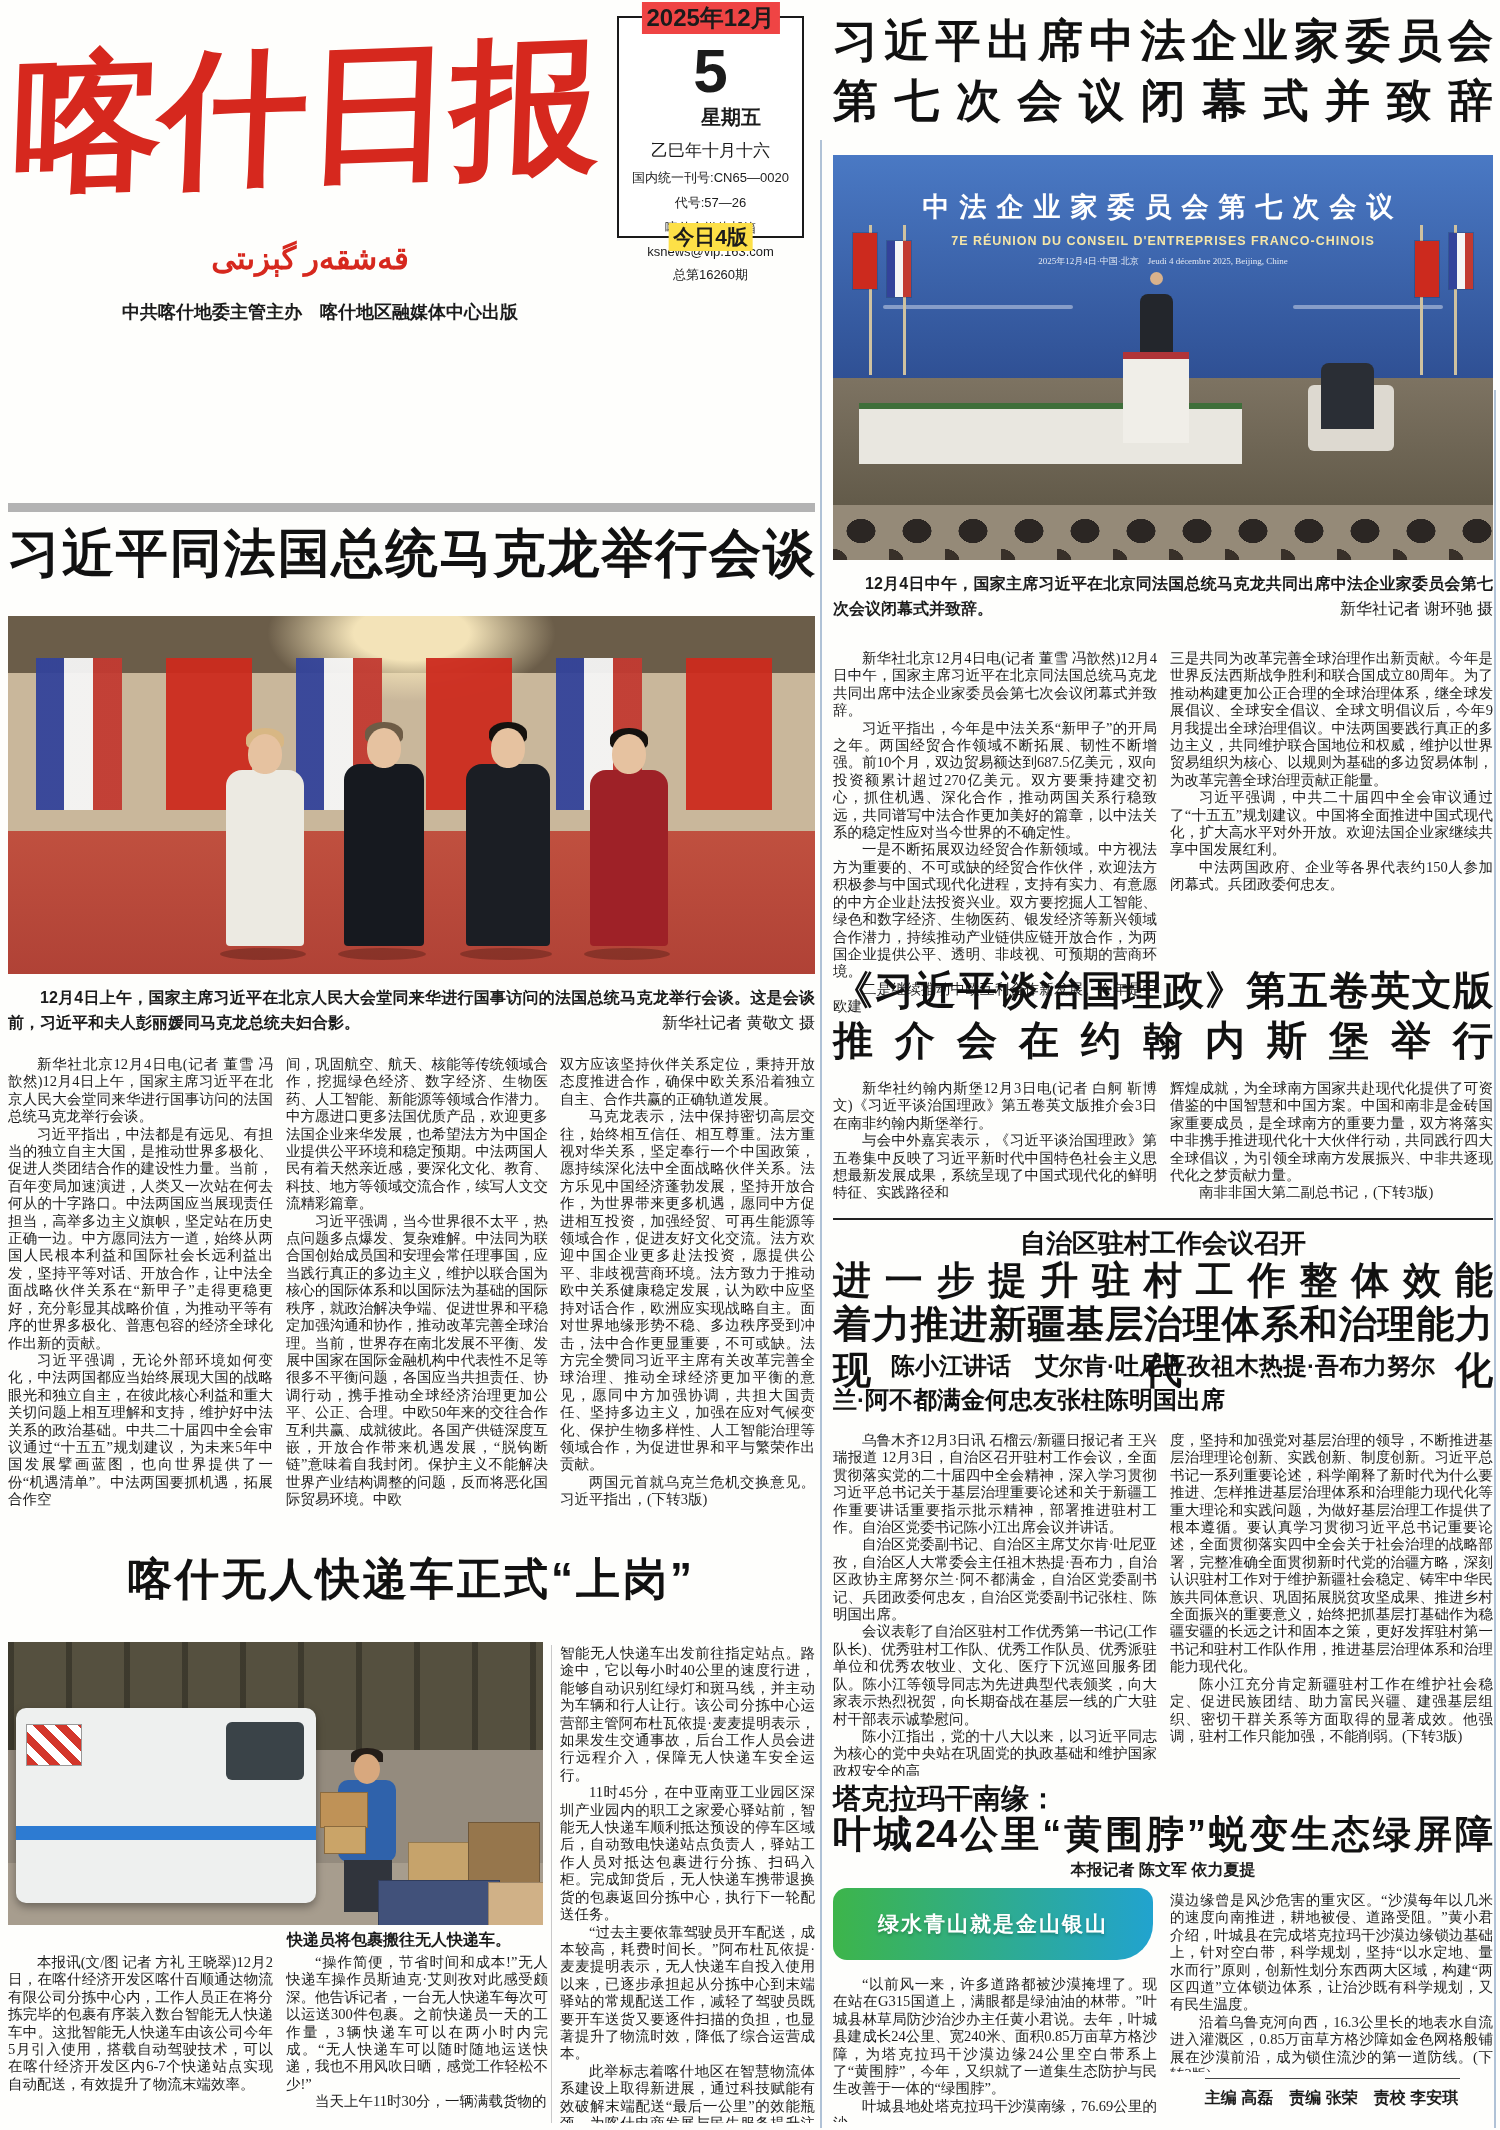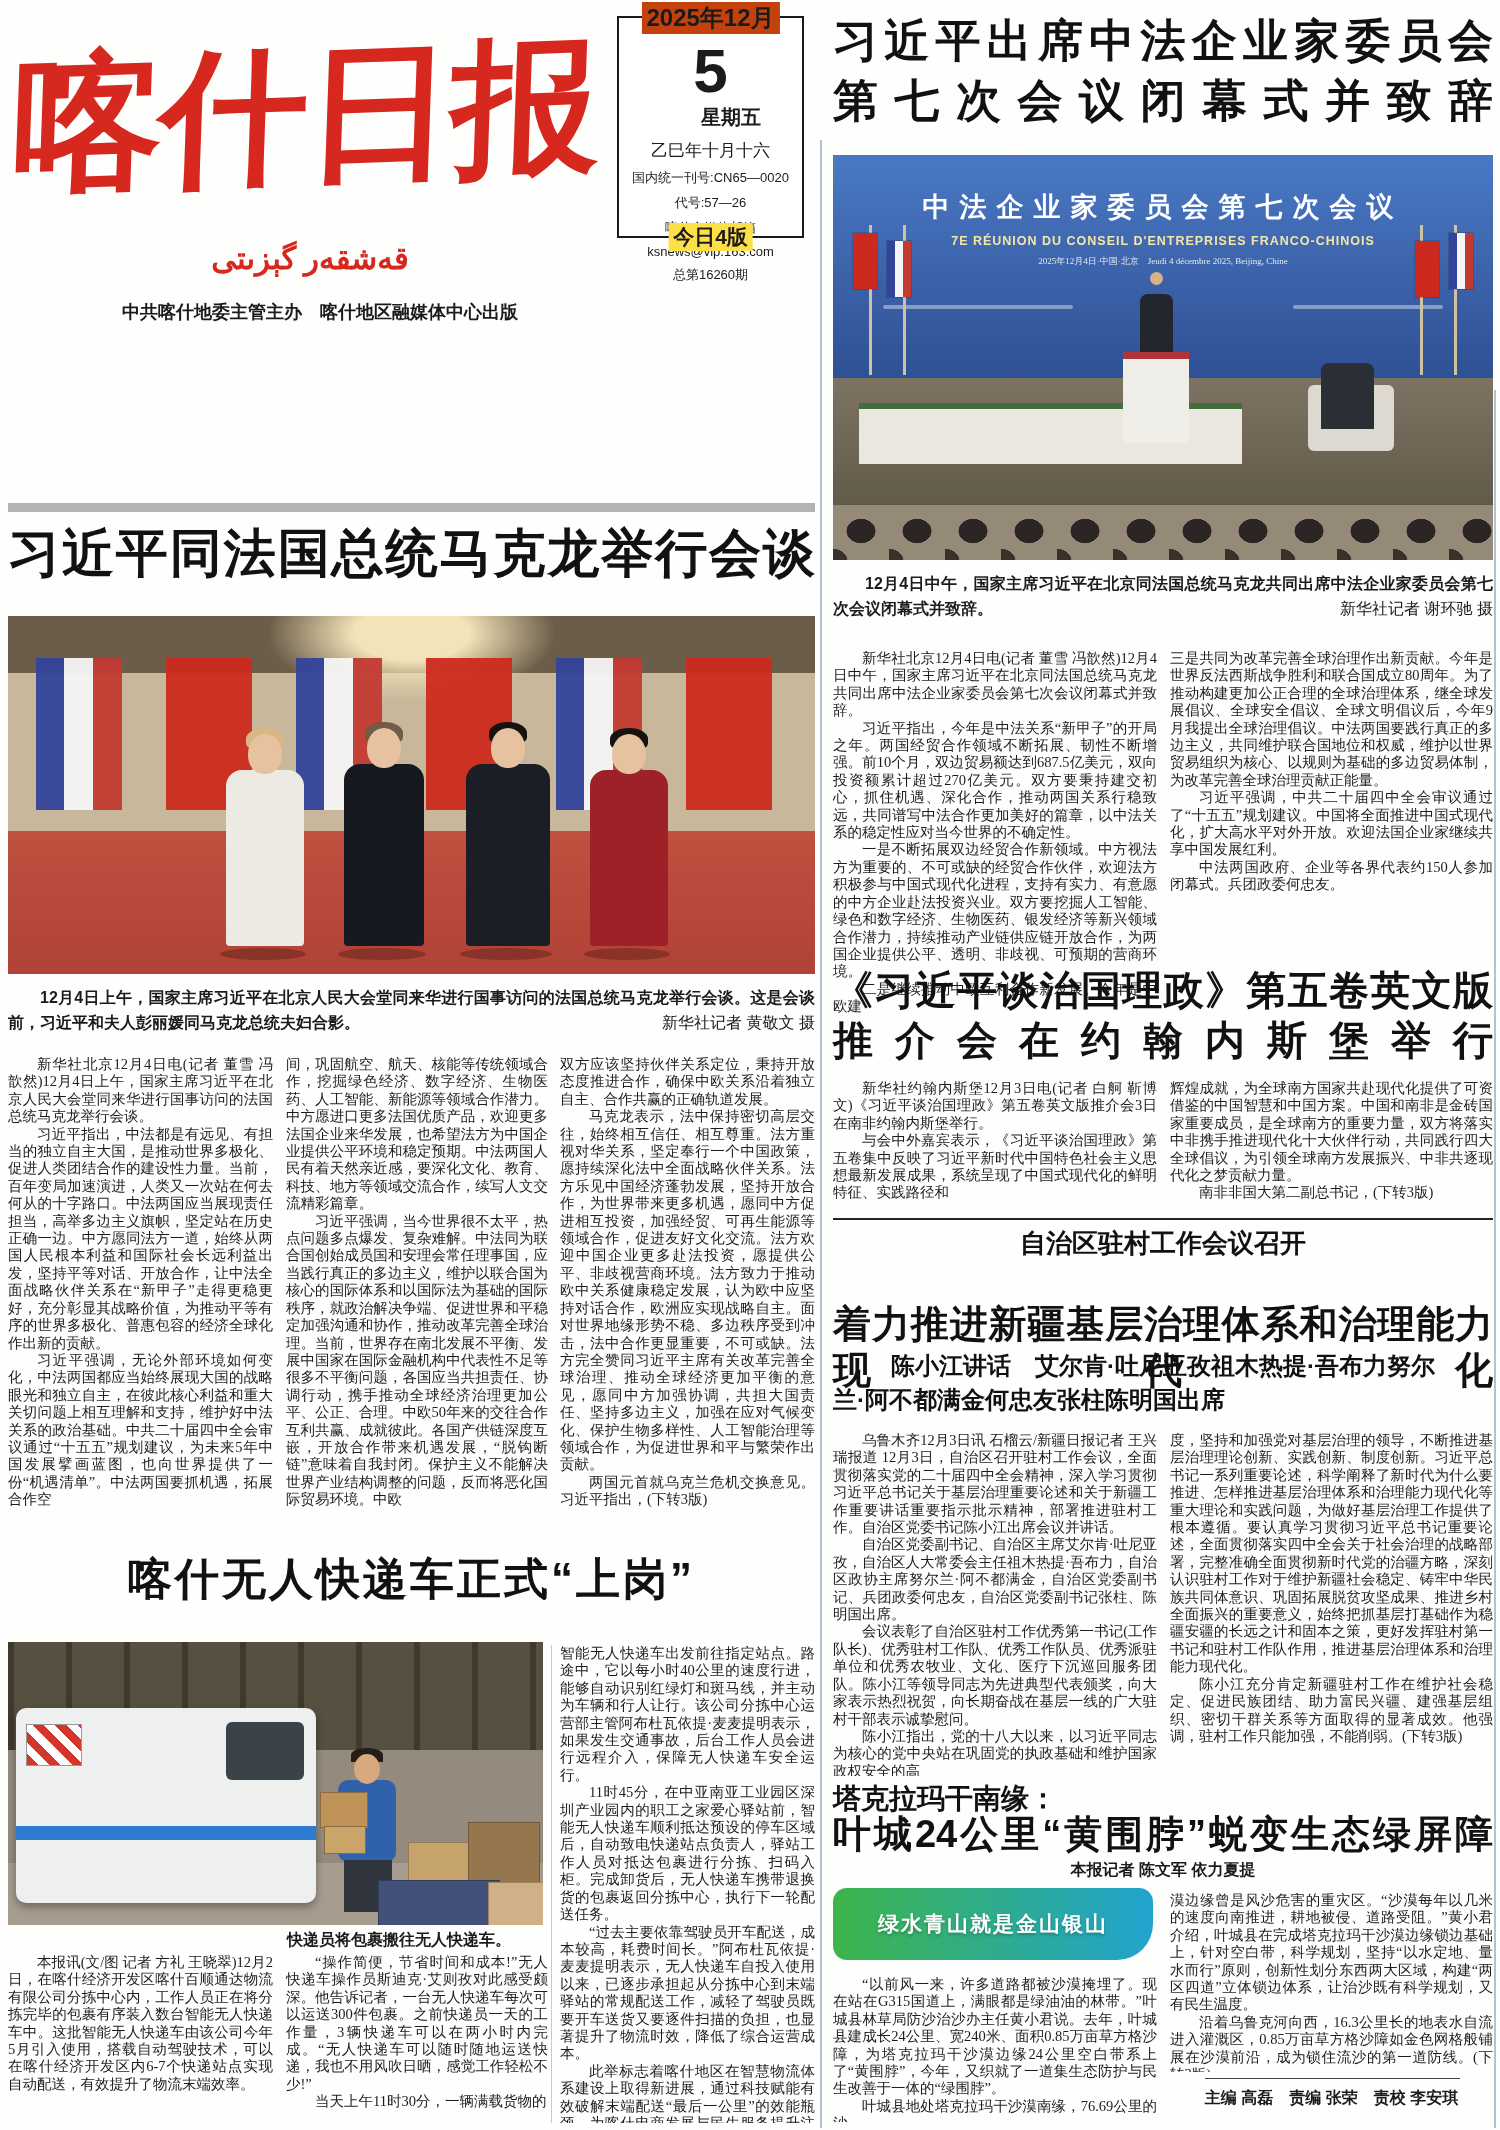--- a/index.html
+++ b/index.html
@@ -10,21 +10,21 @@
   
   .masthead-title{left:14px;top:22px;width:600px;font-size:148px;line-height:1.25;font-weight:bold;
       color:#d6281e;font-family:"DejaVu Serif",serif;transform:rotate(-2deg) skewX(-4deg);
       letter-spacing:-2px;white-space:nowrap;}
   .uyghur{left:60px;top:240px;width:500px;text-align:center;font-size:31px;font-weight:bold;color:#d6281e;direction:rtl;}
   .publisher{left:0;top:300px;width:640px;text-align:center;font-size:18px;font-weight:bold;
       font-family:"Liberation Sans",sans-serif;}
   
   .datebox{left:617px;top:16px;width:183px;height:218px;border:2px solid #1a1a1a;background:#fff;
       font-family:"Liberation Sans",sans-serif;text-align:center;}
-  .db-ym{position:absolute;top:-16px;left:50%;transform:translateX(-50%);background:#c2410c;padding:0 5px;
+  .db-ym{position:absolute;top:-16px;left:50%;transform:translateX(-50%);background:#ef4444;padding:0 5px;
       font-size:24px;font-weight:bold;white-space:nowrap;}
   .db-day{margin-top:22px;font-size:62px;font-weight:bold;line-height:1;}
   .db-week{font-size:20px;font-weight:bold;margin-top:2px;padding-left:41px;}
   .db-lunar{font-size:17px;margin-top:8px;font-family:"Liberation Serif",serif;}
   .db-small{font-size:13px;margin-top:7px;}
   .db-pages{position:absolute;bottom:-15px;left:50%;transform:translateX(-50%);background:#fde047;padding:0 5px;
       font-size:21px;font-weight:bold;white-space:nowrap;}
   
   .hl{font-family:"Liberation Sans",sans-serif;font-weight:900;color:#111;}
   .st{text-align:justify;text-align-last:justify;word-break:break-all;}
@@ -283,20 +283,21 @@
       <p>与会中外嘉宾表示，《习近平谈治国理政》第五卷集中反映了习近平新时代中国特色社会主义思想最新发展成果，系统呈现了中国式现代化的鲜明特征、实践路径和</p>
     </div>
   <div class="abs col cols noindent" style="left:1170px;top:1080px;width:323px;height:132px;">
       <p>辉煌成就，为全球南方国家共赴现代化提供了可资借鉴的中国智慧和中国方案。中国和南非是金砖国家重要成员，是全球南方的重要力量，双方将落实中非携手推进现代化十大伙伴行动，共同践行四大全球倡议，为引领全球南方发展振兴、中非共逐现代化之梦贡献力量。</p>
       <p>南非非国大第二副总书记，(下转3版)</p>
     </div>
 
   <div class="abs rule" style="left:833px;top:1218px;width:660px;height:2px;"></div>
 
   <div class="abs kicker" style="left:833px;top:1226px;width:660px;text-align:center;font-size:26px;">自治区驻村工作会议召开</div>
+  <div class="abs hl st" style="left:833px;top:1258px;width:660px;font-size:38px;line-height:1.2;">进一步提升驻村工作整体效能</div>
   <div class="abs hl st" style="left:833px;top:1302px;width:660px;font-size:38px;line-height:1.2;">着力推进新疆基层治理体系和治理能力现代化</div>
   <div class="abs kicker" style="left:833px;top:1350px;width:660px;text-align:center;font-size:24px;">陈小江讲话　艾尔肯·吐尼亚孜祖木热提·吾布力努尔</div>
   <div class="abs kicker" style="left:833px;top:1384px;width:660px;text-align:left;font-size:24px;">兰·阿不都满金何忠友张柱陈明国出席</div>
   <div class="abs col cols" style="left:833px;top:1432px;width:324px;height:344px;">
       <p>乌鲁木齐12月3日讯 石榴云/新疆日报记者 王兴瑞报道 12月3日，自治区召开驻村工作会议，全面贯彻落实党的二十届四中全会精神，深入学习贯彻习近平总书记关于基层治理重要论述和关于新疆工作重要讲话重要指示批示精神，部署推进驻村工作。自治区党委书记陈小江出席会议并讲话。</p>
       <p>自治区党委副书记、自治区主席艾尔肯·吐尼亚孜，自治区人大常委会主任祖木热提·吾布力，自治区政协主席努尔兰·阿不都满金，自治区党委副书记、兵团政委何忠友，自治区党委副书记张柱、陈明国出席。</p>
       <p>会议表彰了自治区驻村工作优秀第一书记(工作队长)、优秀驻村工作队、优秀工作队员、优秀派驻单位和优秀农牧业、文化、医疗下沉巡回服务团队。陈小江等领导同志为先进典型代表颁奖，向大家表示热烈祝贺，向长期奋战在基层一线的广大驻村干部表示诚挚慰问。</p>
       <p>陈小江指出，党的十八大以来，以习近平同志为核心的党中央站在巩固党的执政基础和维护国家政权安全的高</p>
     </div>
   <div class="abs col cols noindent" style="left:1170px;top:1432px;width:323px;height:344px;">

